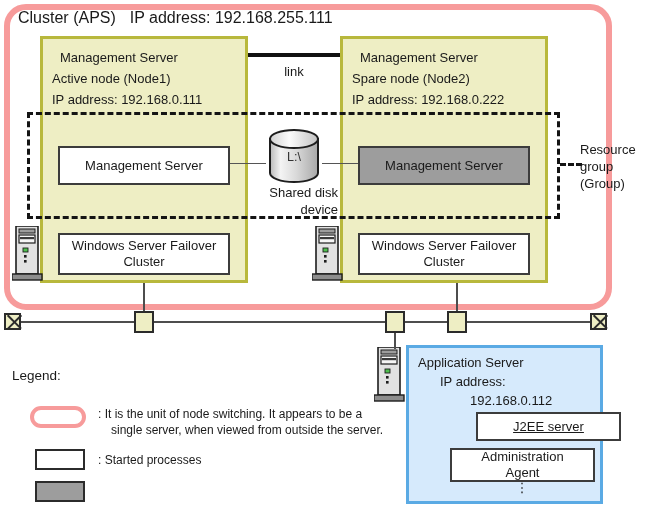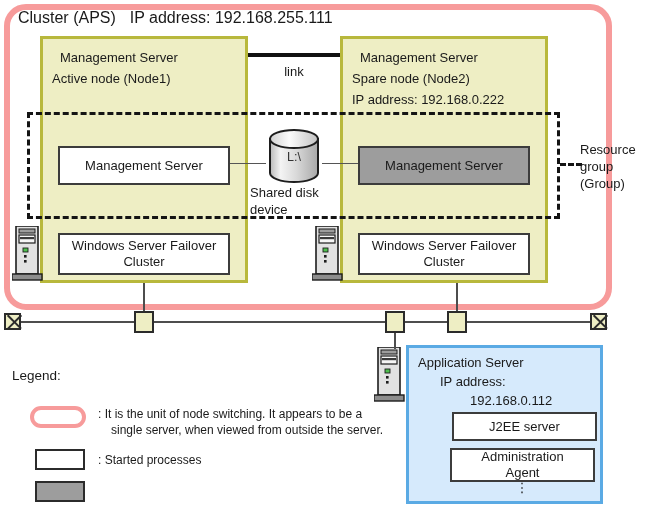--- a/index.html
+++ b/index.html
@@ -106,21 +106,21 @@
     text-align: center;
     font-size: 13px;
     line-height: 17px;
   }
 
   
   #shared-disk-wrap { left: 264px; top: 128px; width: 60px; height: 56px; }
   #shared-disk-label {
     left: 250px; top: 184px;
     width: 88px;
-    text-align: left;
+    text-align: right;
     font-size: 13px;
     line-height: 17px;
   }
   #disk-link-left  { left: 230px; top: 163px; width: 36px; height: 1px; background: #555; }
   #disk-link-right { left: 322px; top: 163px; width: 36px; height: 1px; background: #555; }
 
   
   .tower { position: absolute; width: 32px; height: 57px; }
 
   
@@ -175,21 +175,21 @@
     box-sizing: border-box;
   }
   #app-server-head {
     left: 418px; top: 353px;
     width: 176px;
     font-size: 13px;
     line-height: 19px;
   }
   #app-server-head .ip-l1 { padding-left: 22px; }
   #app-server-head .ip-l2 { padding-left: 52px; }
-  #j2ee-box  { left: 452px; top: 412px; width: 145px; height: 29px; }
+  #j2ee-box  { left: 476px; top: 412px; width: 145px; height: 29px; text-decoration: underline; }
   #admin-box { left: 450px; top: 448px; width: 145px; height: 34px; }
   #app-ellipsis {
     left: 450px; top: 482px;
     width: 145px;
     text-align: center;
     font-size: 13px;
     letter-spacing: 1px;
     line-height: 12px;
   }
 
@@ -241,20 +241,21 @@
   <div class="abs" id="cluster-boundary"></div>
 
   <div class="abs" id="cluster-title">
     <span>Cluster (APS)</span><span class="gap"></span><span>IP address: 192.168.255.111</span>
   </div>
 
   <div class="abs node-panel" id="node-active-panel">
     <div class="node-head">
       <div class="l1">Management Server</div>
       <div>Active node (Node1)</div>
+      <div>IP address: 192.168.0.111</div>
     </div>
   </div>
 
   <div class="abs node-panel" id="node-spare-panel">
     <div class="node-head">
       <div class="l1">Management Server</div>
       <div>Spare node (Node2)</div>
       <div>IP address: 192.168.0.222</div>
     </div>
   </div>

